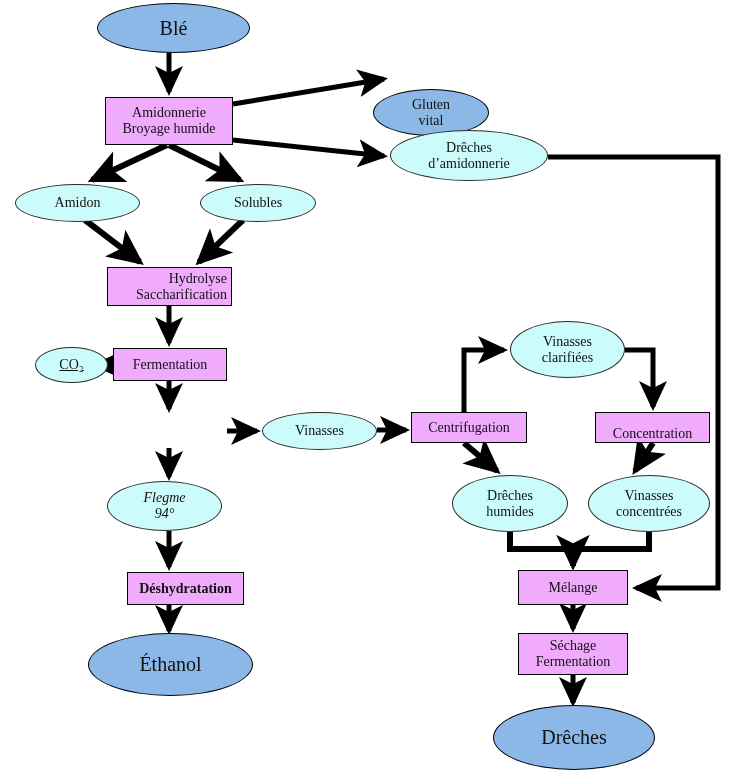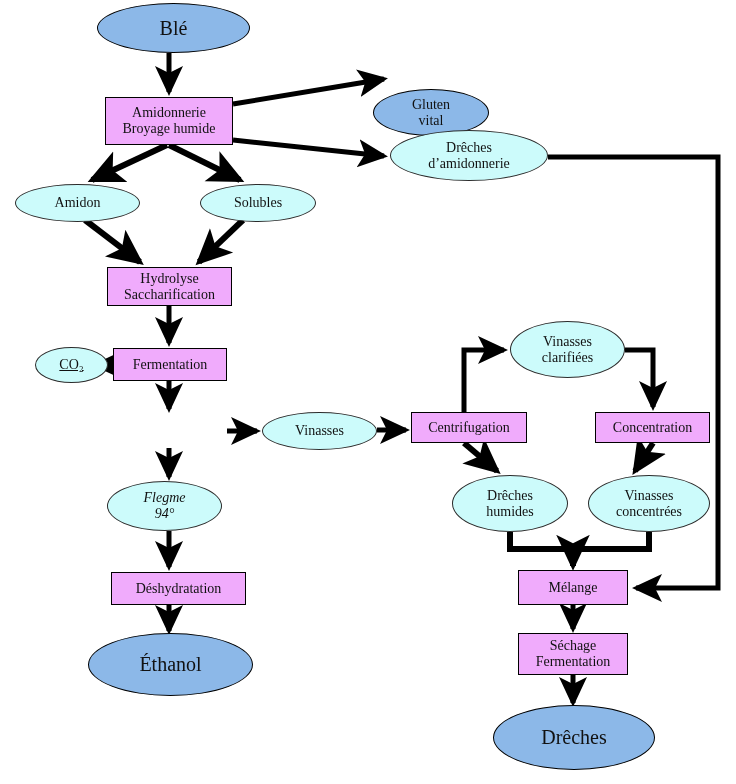--- a/index.html
+++ b/index.html
@@ -148,21 +148,21 @@
   </div>
 
   <div class="node ellipse-light" style="left:15px; top:184px; width:125px; height:38px;">
     <span class="label">Amidon</span>
   </div>
 
   <div class="node ellipse-light" style="left:200px; top:184px; width:116px; height:38px;">
     <span class="label">Solubles</span>
   </div>
 
-  <div class="node process" style="left:107px; top:267px; width:125px; height:39px;">
+  <div class="node process" style="left:107px; top:267px; width:125px; height:39px;text-align:right;">
     <span class="label">Hydrolyse
 Saccharification</span>
   </div>
 
   <div class="node ellipse-light" style="left:35px; top:347px; width:73px; height:36px;text-decoration:underline;">
     <span class="label">CO₂</span>
   </div>
 
   <div class="node process" style="left:113px; top:348px; width:114px; height:33px;">
     <span class="label">Fermentation</span>
@@ -175,21 +175,21 @@
 
   <div class="node process" style="left:411px; top:412px; width:116px; height:31px;">
     <span class="label">Centrifugation</span>
   </div>
 
   <div class="node ellipse-light" style="left:510px; top:321px; width:115px; height:57px;">
     <span class="label">Vinasses
 clarifiées</span>
   </div>
 
-  <div class="node process" style="left:595px; top:412px; width:115px; height:31px;">
+  <div class="node process" style="left:595px; top:412px; width:115px; height:31px;align-items:flex-end;">
     <span class="label">Concentration</span>
   </div>
 
   <div class="node ellipse-light" style="left:452px; top:475px; width:116px; height:57px;">
     <span class="label">Drêches
 humides</span>
   </div>
 
   <div class="node ellipse-light" style="left:588px; top:475px; width:122px; height:57px;">
     <span class="label">Vinasses
@@ -198,21 +198,21 @@
 
   <div class="node ellipse-light" style="left:107px; top:481px; width:115px; height:50px;font-style:italic;">
     <span class="label">Flegme
 94°</span>
   </div>
 
   <div class="node process" style="left:518px; top:570px; width:110px; height:35px;">
     <span class="label">Mélange</span>
   </div>
 
-  <div class="node process" style="left:111px; top:572px; width:135px; height:33px;">
+  <div class="node process" style="left:127px; top:572px; width:117px; height:33px;font-weight:bold;">
     <span class="label">Déshydratation</span>
   </div>
 
   <div class="node process" style="left:518px; top:633px; width:110px; height:42px;">
     <span class="label">Séchage
 Fermentation</span>
   </div>
 
   <div class="node ellipse-blue big-text" style="left:88px; top:633px; width:165px; height:63px;">
     <span class="label">Éthanol</span>

